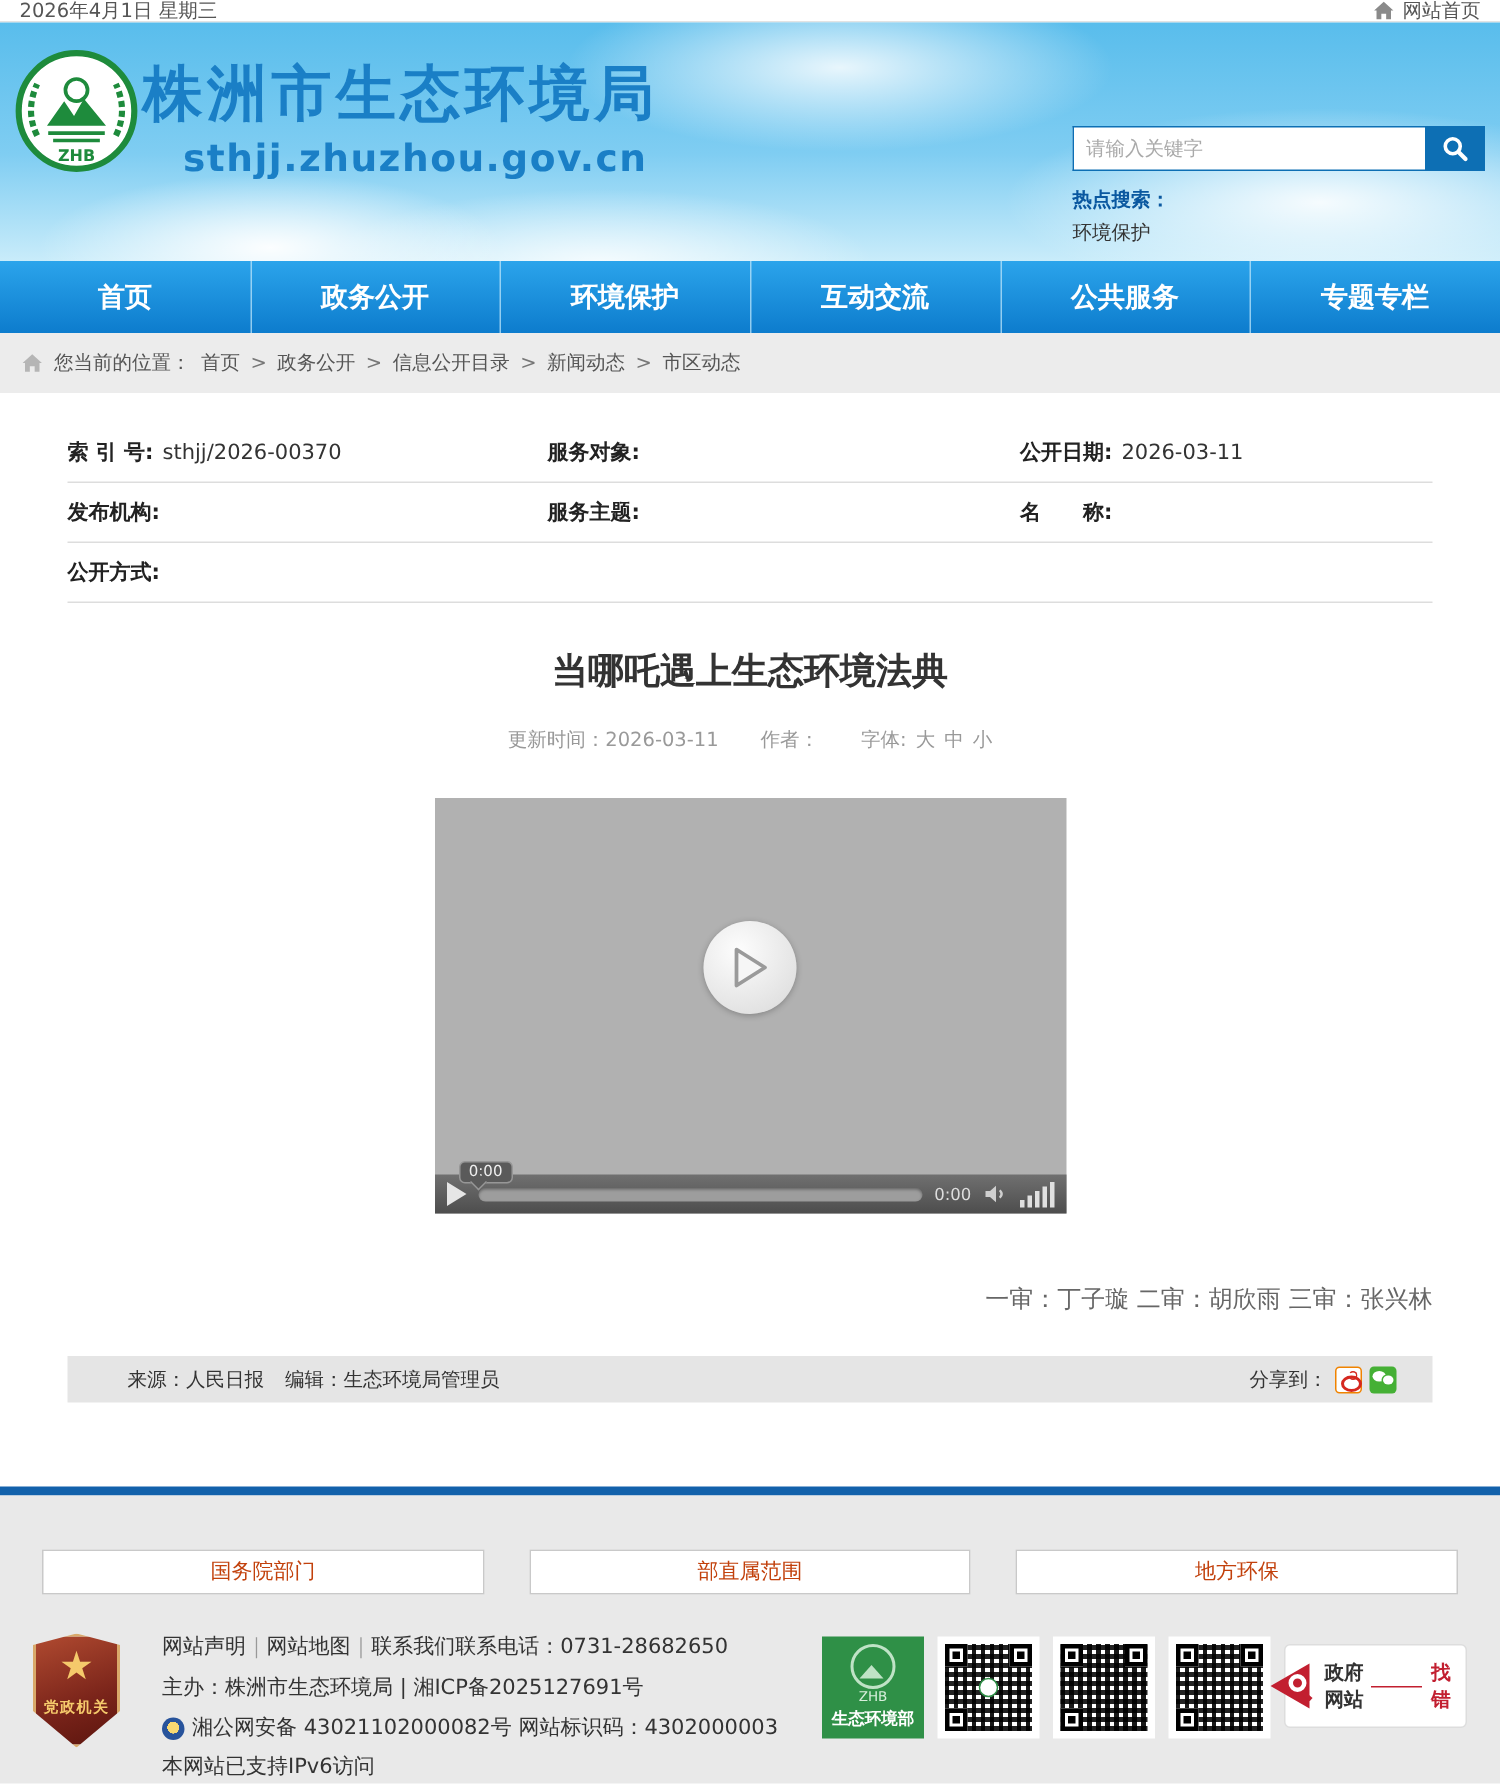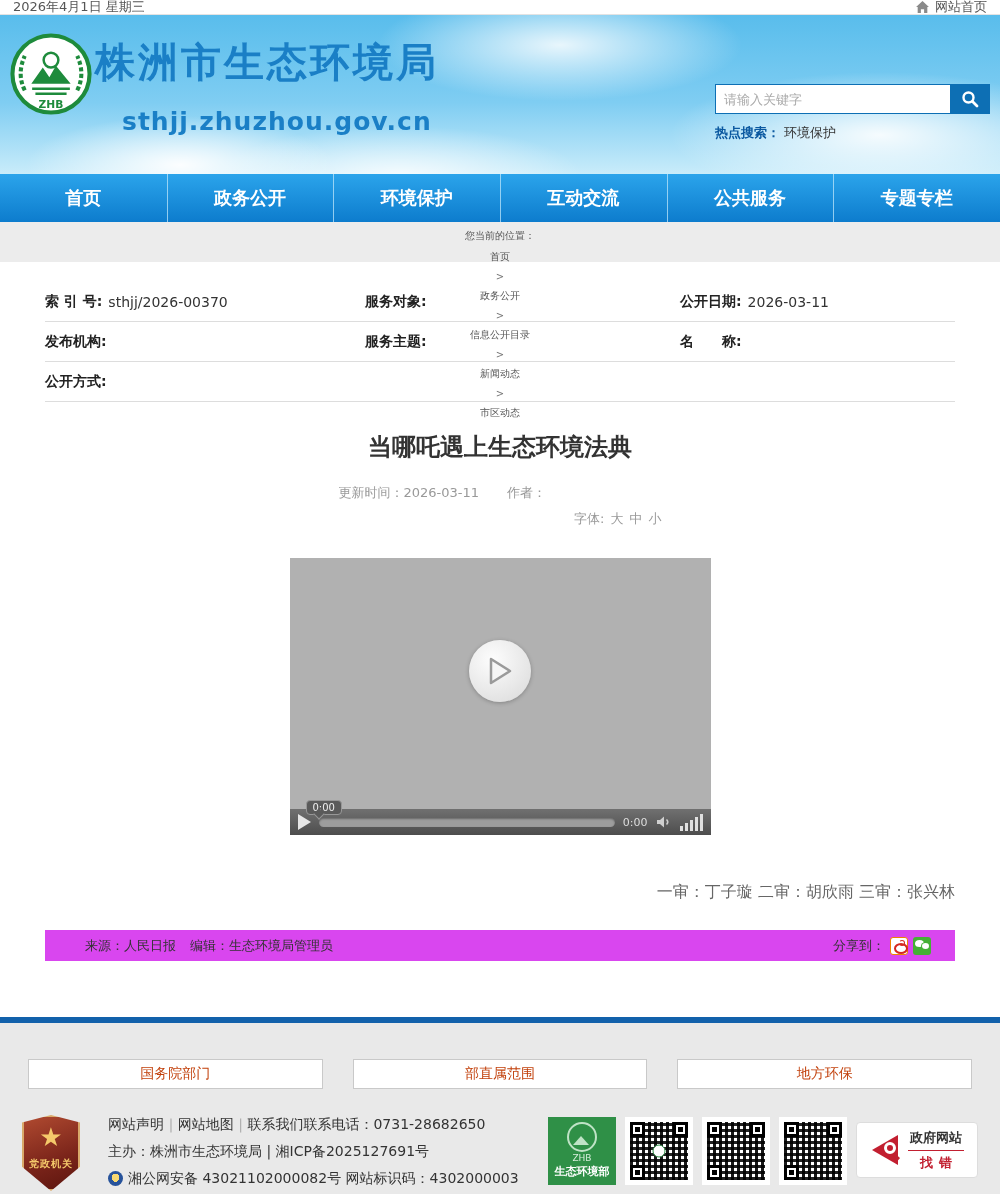--- a/index.html
+++ b/index.html
@@ -16,54 +16,54 @@
   .header{height:159px;position:relative;
     background:
       radial-gradient(ellipse 220px 70px at 180px 150px, rgba(255,255,255,.95), rgba(255,255,255,0) 70%),
       radial-gradient(ellipse 260px 80px at 560px 30px,  rgba(255,255,255,.85), rgba(255,255,255,0) 70%),
       radial-gradient(ellipse 300px 90px at 880px 120px, rgba(255,255,255,.9),  rgba(255,255,255,0) 70%),
       radial-gradient(ellipse 260px 70px at 400px 160px, rgba(255,255,255,.8),  rgba(255,255,255,0) 70%),
       linear-gradient(180deg,#59bdec 0%,#7fcdf2 55%,#c9ecfa 100%);}
   .logo{position:absolute;left:10px;top:18px;width:82px;height:82px;}
   .site-name{position:absolute;left:95px;top:20px;font-size:40px;font-weight:bold;
     color:#1a7fc6;letter-spacing:3px;}
-  .site-url{position:absolute;left:122px;top:92px;font-size:25px;font-weight:bold;
+  .site-url{position:absolute;left:122px;top:76px;font-size:25px;font-weight:bold;
     color:#1a7fc6;letter-spacing:1px;}
   .search-area{position:absolute;left:715px;top:69px;width:275px;}
   .search-row{display:flex;height:30px;border-radius:12px;}
   .search-input{flex:1;border:1px solid #0d6fb4;border-right:none;padding:0 8px;
     font-size:13px;color:#333;outline:none;font-family:inherit;}
   .search-input::placeholder{color:#aaa;}
   .search-btn{width:40px;background:#0d6fb4;border:none;cursor:pointer;display:flex;
     align-items:center;justify-content:center;}
-  .hot-search{margin-top:10px;font-size:13px;display:flex;gap:4px;}
+  .hot-search{margin-top:10px;font-size:13px;display:flex;gap:4px;flex-direction:column;}
   .hot-label{color:#0a58a0;font-weight:bold;}
   .hot-kw{color:#333;cursor:pointer;}
   
   .nav{height:48px;display:flex;background:linear-gradient(180deg,#2ba4eb,#0d7ccd);}
   .nav-item{flex:1;display:flex;align-items:center;justify-content:center;color:#fff;
     font-size:18px;font-weight:bold;position:relative;cursor:pointer;}
   .nav-item + .nav-item::before{content:"";position:absolute;left:0;top:0;bottom:0;width:1px;
     background:rgba(190,230,250,.75);}
   
   .breadcrumb{height:40px;background:#ececec;display:flex;align-items:center;gap:7px;
-    padding:0 14px;font-size:10px;color:#555;flex-direction:column;}
+    padding:0 14px;font-size:13px;color:#555;}
   .crumb{cursor:pointer;}
   .crumb-sep{color:#777;}
   
   .content{padding:20px 45px 0;}
   .meta-row{display:flex;align-items:center;height:40px;border-bottom:1px solid #ddd;font-size:14px;}
   .meta-cell{display:flex;align-items:center;}
   .c1{width:320px;} .c2{width:315px;} .c3{flex:1;}
   .meta-label{font-weight:bold;color:#222;white-space:pre;}
   .meta-value{margin-left:6px;color:#333;}
   .article-title{text-align:center;font-size:24px;font-weight:bold;color:#333;margin-top:29px;}
   .article-meta{display:flex;justify-content:center;gap:28px;margin-top:21px;
     font-size:13px;color:#999;}
-  .font-sizes{display:flex;gap:6px;margin-top:26px;}
+  .font-sizes{display:flex;gap:6px;}
   .font-size-btn{cursor:pointer;}
   
   .video-wrap{width:421px;height:277px;margin:30px auto 0;background:#b1b1b1;position:relative;}
   .play-overlay{position:absolute;left:50%;top:113px;transform:translate(-50%,-50%);
     width:62px;height:62px;border-radius:50%;cursor:pointer;
     background:radial-gradient(circle at 38% 32%,#fdfdfd,#e2e2e2 75%,#cfcfcf);
     box-shadow:0 1px 4px rgba(0,0,0,.25);display:flex;align-items:center;justify-content:center;}
   .controls{position:absolute;left:0;right:0;bottom:0;height:26px;padding:0 8px;gap:8px;
     background:linear-gradient(180deg,#707070,#4d4d4d);display:flex;align-items:center;}
   .play-btn{width:0;height:0;border-left:13px solid #e6e6e6;border-top:8px solid transparent;
@@ -74,21 +74,21 @@
   .vol-bars{display:flex;align-items:flex-end;gap:2px;cursor:pointer;}
   .vol-bars i{display:block;width:3px;background:#e0e0e0;}
   .vb1{height:5px;} .vb2{height:8px;} .vb3{height:11px;} .vb4{height:14px;} .vb5{height:17px;}
   .seek-tooltip{position:absolute;left:16px;bottom:20px;background:#5a5a5a;border:1px solid #979797;
     border-radius:4px;color:#eee;font-size:10px;padding:1px 6px;}
   .seek-tooltip::after{content:"";position:absolute;left:8px;bottom:-4px;width:7px;height:7px;
     background:#5a5a5a;border-right:1px solid #979797;border-bottom:1px solid #979797;
     transform:rotate(45deg);}
   
   .review-line{text-align:right;margin-top:47px;font-size:16px;color:#666;}
-  .source-bar{margin-top:27px;height:31px;background:#d946ef;display:flex;align-items:center;
+  .source-bar{margin-top:27px;height:31px;background:#e5e5e5;display:flex;align-items:center;
     justify-content:space-between;padding:0 24px 0 40px;font-size:13px;color:#333;}
   .source-left{display:flex;gap:14px;}
   .share-right{display:flex;align-items:center;gap:5px;}
   .share-icon{width:18px;height:18px;border-radius:3px;cursor:pointer;position:relative;}
   .weibo{background:#fff;border:1px solid #f08300;}
   .weibo::after{content:"";position:absolute;left:3px;top:5px;width:10px;height:7px;
     border:2px solid #d5281f;border-radius:50%;}
   .weibo::before{content:"";position:absolute;right:2px;top:2px;width:4px;height:4px;
     border:1px solid #d5281f;border-radius:50%;border-left-color:transparent;}
   .wechat{background:#45b035;}
@@ -137,21 +137,21 @@
     width:13px;height:13px;background:#fff;border:1px solid #2f9047;border-radius:50%;}
   .find-error{width:122px;height:56px;background:#fff;border:1px solid #ddd;border-radius:4px;
     display:flex;align-items:center;justify-content:center;gap:8px;margin-top:5px;cursor:pointer;}
   .fe-icon{position:relative;width:30px;height:34px;}
   .fe-tri{width:0;height:0;border-top:15px solid transparent;border-bottom:15px solid transparent;
     border-right:26px solid #c21f30;position:absolute;right:2px;top:2px;}
   .fe-circ{position:absolute;right:4px;top:9px;width:12px;height:12px;border:3px solid #fff;
     border-radius:50%;}
   .fe-handle{position:absolute;right:0;top:22px;width:8px;height:3px;background:#c21f30;
     transform:rotate(40deg);}
-  .fe-text{display:flex;flex-direction:column;align-items:center;}
+  .fe-text{display:flex;flex-direction:row;align-items:center;}
   .fe-top{font-size:13px;font-weight:bold;color:#333;}
   .fe-line{width:56px;height:1px;background:#c21f30;margin:3px 0;}
   .fe-bottom{font-size:13px;font-weight:bold;color:#c21f30;letter-spacing:6px;margin-left:6px;}
   .ipv6{line-height:24px;}
 </style>
 </head>
 <body>
 
 <div class="topbar">
   <span>2026年4月1日 星期三</span>

